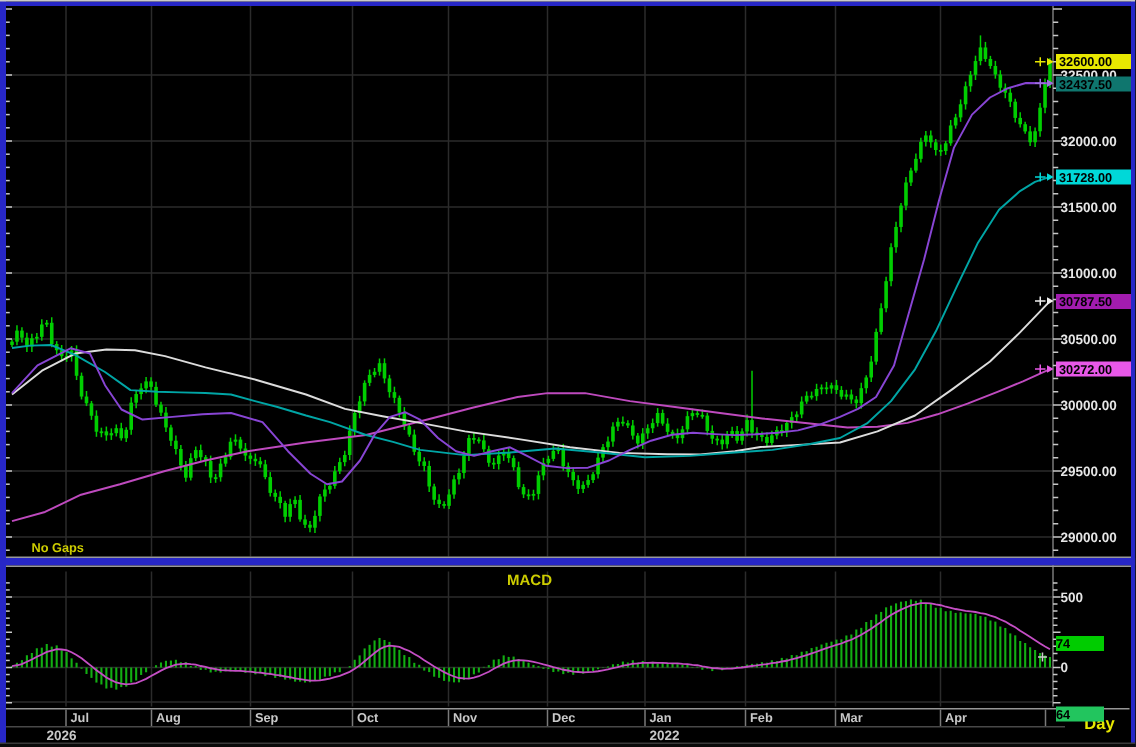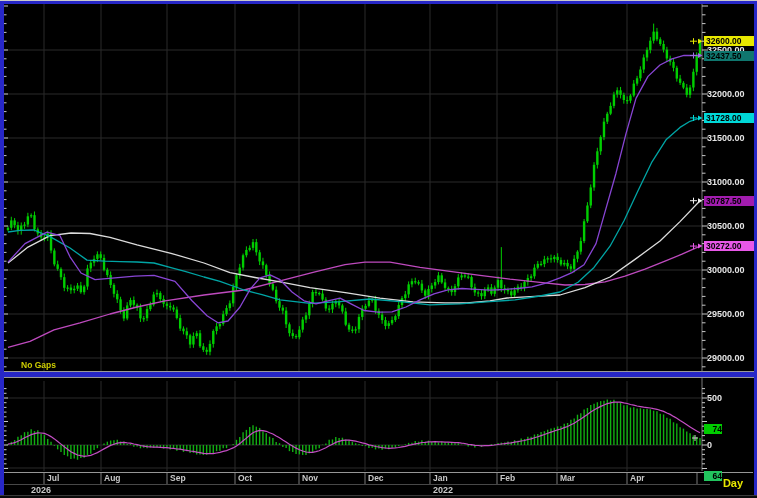--- a/index.html
+++ b/index.html
@@ -13,22 +13,22 @@
   .title{left:4px;top:3px;width:698px;text-align:center;color:#CDCD00;
          font-size:10px;font-weight:bold;}
   .macdtitle{left:4px;top:382px;width:698px;text-align:center;color:#CDCD00;
          font-size:10px;font-weight:bold;}
   .nogaps{left:10px;top:360px;color:#CDCD00;font-size:8.5px;font-weight:bold;margin-left:11px;}
   .daylab{left:712px;top:477px;width:42px;text-align:center;color:#E8E800;
           font-size:11px;font-weight:bold;}
   .ticklab{color:#E6E6E6;font-size:9px;font-weight:bold;left:707px;}
   .badge{left:704px;width:49px;height:10px;color:#000;font-size:8.5px;font-weight:bold;
          line-height:10px;padding-left:2px;}
-  .mbadge{left:704px;width:18px;height:10px;color:#000;font-size:8.5px;font-weight:bold;
-         line-height:10px;text-align:right;}
+  .mbadge{left:704px;width:32px;height:10px;color:#000;font-size:8.5px;font-weight:bold;
+         line-height:10px;text-align:left;}
   .month{color:#C8C8C8;font-size:8.5px;font-weight:bold;top:473px;}
   .year{color:#C8C8C8;font-size:9px;font-weight:bold;top:485px;}
 </style>
 </head>
 <body>
 
 <div class="win">
 
   <svg class="chart" id="chart-svg" width="757" height="498" viewBox="0 0 757 498">
       <g>
@@ -877,20 +877,21 @@
   <div class="hairline abs" style="left:4px;top:377px;width:750px;height:1px;background:#9A9A9A"></div>
 
   <div class="abs" style="left:0;top:0;width:757px;height:1px;background:#C9C9C9;z-index:21"></div>
   <div class="frame" style="left:0;top:1px;width:757px;height:3px"></div>
   <div class="frame" style="left:0;top:0;width:4px;height:498px"></div>
   <div class="frame" style="right:0;top:0;width:3px;height:498px"></div>
   <div class="abs" style="left:0;top:495px;width:757px;height:1px;background:#3A3A3A;z-index:21"></div>
   <div class="abs" style="left:0;top:496px;width:757px;height:2px;background:#0A0A0A;z-index:21"></div>
 
   <div class="txt nogaps">No Gaps</div>
+  <div class="txt macdtitle">MACD</div>
   <div class="txt daylab">Day</div>
 
   <div id="price-axis" class="abs" style="left:702px;top:4px;width:55px;height:467px;z-index:9"></div>
   <div id="x-axis-strip" class="abs" style="left:0;top:472px;width:757px;height:24px;z-index:9"></div>
 <div class="txt ticklab" style="top: 45px;">32500.00</div>
     <div class="txt ticklab" style="top: 89px;">32000.00</div>
     <div class="txt ticklab" style="top: 133px;">31500.00</div>
     <div class="txt ticklab" style="top: 177px;">31000.00</div>
     <div class="txt ticklab" style="top: 221px;">30500.00</div>
     <div class="txt ticklab" style="top: 265px;">30000.00</div>

